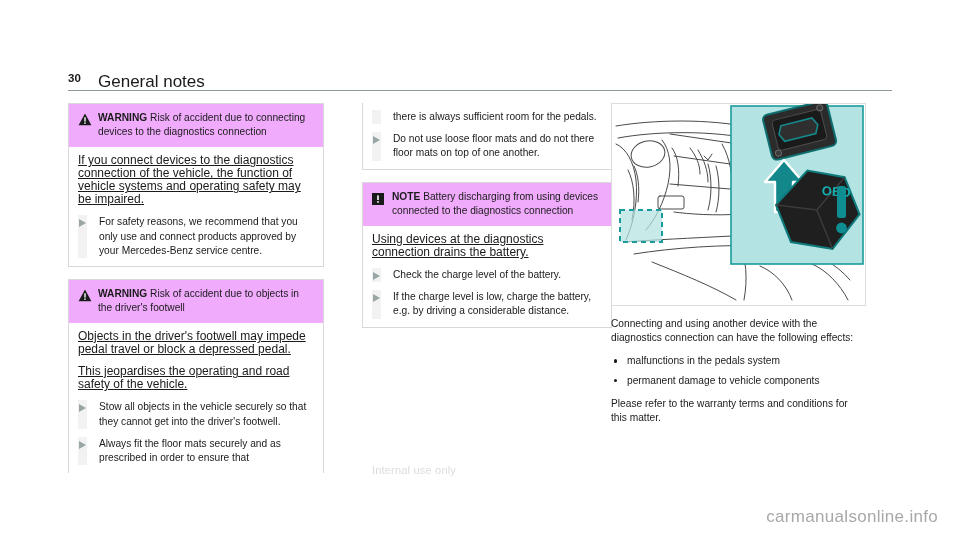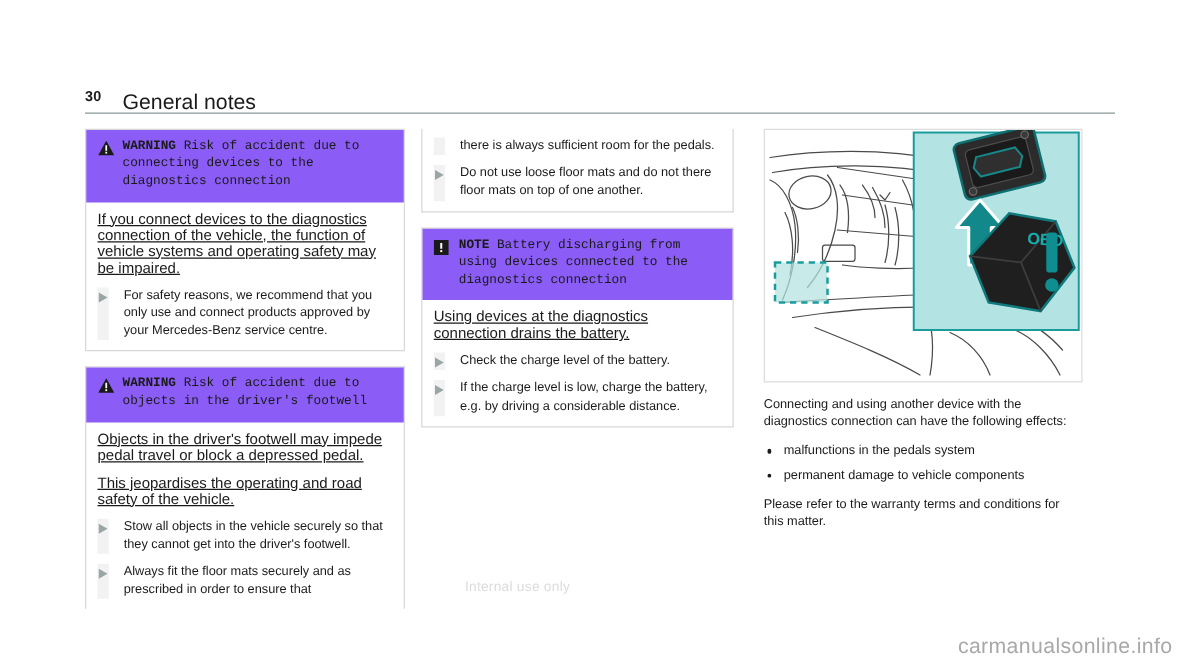--- a/index.html
+++ b/index.html
@@ -50,39 +50,38 @@
     height: 1px;
     background: #8a9a9a;
   }
 
   
   .col {
     position: absolute;
     top: 103px;
   }
   .col-left  { left: 68px;  width: 256px; }
-  .col-mid   { left: 337px; width: 250px; }
+  .col-mid   { left: 362px; width: 250px; }
   .col-right { left: 611px; width: 255px; }
 
   
   .hazard-box {
     border: 1px solid #d8d8d8;
     background: #ffffff;
     box-sizing: border-box;
     margin-bottom: 12px;
   }
   .hazard-box.cut-bottom { border-bottom: none; }
   .hazard-box.cut-top { border-top: none; }
 
   .hazard-head {
-    background: #8b5cf6;
+    background: #f0abfc;
     display: flex;
     padding: 7px 9px 8px 9px;
     box-sizing: border-box;
-    font-family: Liberation Mono, monospace;
   }
   .hazard-icon {
     flex: 0 0 20px;
     width: 20px;
     padding-top: 1px;
   }
   .hazard-head-text {
     flex: 1;
     font-size: 10.2px;
     line-height: 14.2px;

